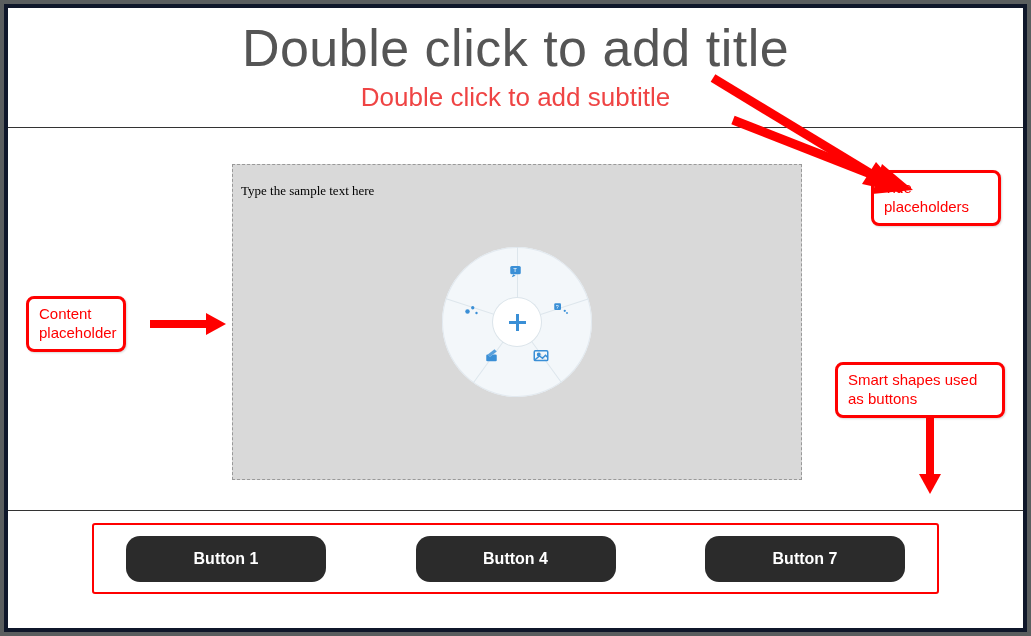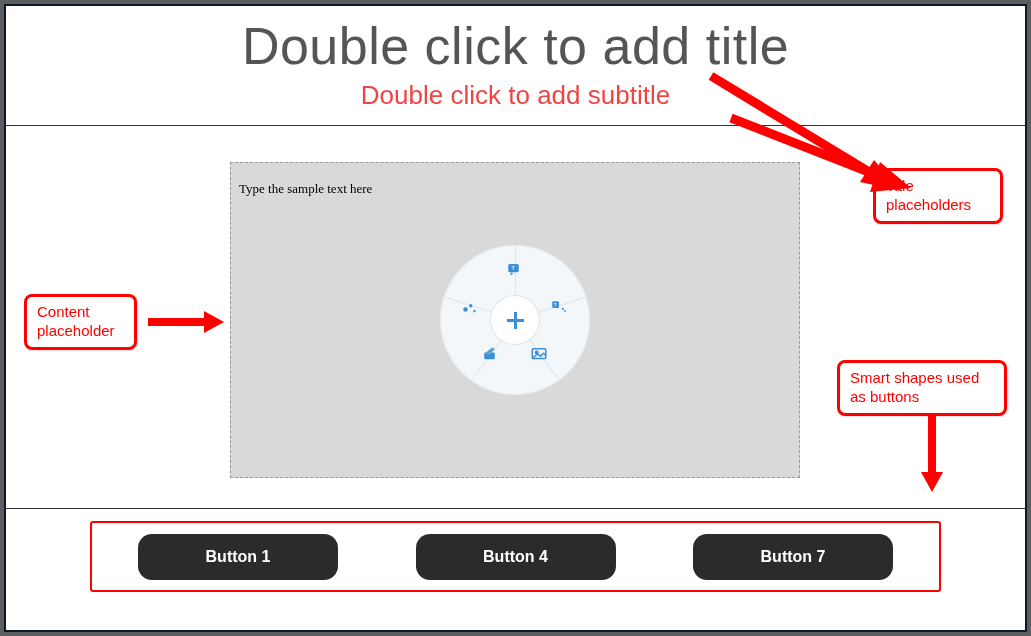--- a/index.html
+++ b/index.html
@@ -7,21 +7,21 @@
     font-family: "Segoe UI", Tahoma, sans-serif;
     background: #5a5e5f;
     padding: 4px;
     width: 1031px;
     height: 636px;
   }
   .slide {
     background: #fff;
     width: 100%;
     height: 100%;
-    border: 2px solid #0f172a;
+    border: 4px solid #0f172a;
     position: relative;
   }
   .title-area {
     border-bottom: 1px solid #333;
     text-align: center;
     padding: 10px 0 14px;
   }
   .title {
     font-size: 52px;
     color: #555;
@@ -102,21 +102,21 @@
     position: relative;
   }
   .btn-row {
     position:absolute;
     left:84px; right:84px; top:12px; bottom:12px;
     border: 2px solid #f00;
     border-radius: 3px;
     display:flex;
     align-items:center;
     justify-content: space-between;
-    padding: 0 46px;
+    padding: 0 32px;
   }
   .smart-btn {
     background:#2b2b2b;
     color:#fff;
     font-size:16px;
     font-weight:600;
     width: 200px;
     height: 46px;
     border-radius: 14px;
     display:flex; align-items:center; justify-content:center;
@@ -201,21 +201,21 @@
         </div>
 
         <div class="hub">
           <svg viewBox="0 0 24 24" width="24" height="24">
               <path d="M11 4h3v7h7v3h-7v7h-3v-7H4v-3h7z" fill="#3a8fd6"></path>
             </svg>
         </div>
       </div>
     </div>
 
-    <div class="callout" style="left:18px; top:168px; width:113px;">Content placeholder</div>
+    <div class="callout" style="left:18px; top:168px; width:100px;">Content placeholder</div>
     <svg class="arrow" style="left:140px; top:183px; width:80px; height:26px;" viewBox="0 0 80 26">
       <path d="M2 13 H58" stroke="#f00" stroke-width="8" fill="none"></path>
       <path d="M58 2 L78 13 L58 24 Z" fill="#f00"></path>
     </svg>
 
     <div class="callout" style="right:22px; top:42px; width:130px;">Title placeholders</div>
 
     <div class="callout" style="right:18px; top:234px; width:170px;">Smart shapes used as buttons</div>
     <svg class="arrow" style="right:80px; top:288px; width:26px; height:80px;" viewBox="0 0 26 80">
       <path d="M13 2 V58" stroke="#f00" stroke-width="8" fill="none"></path>

